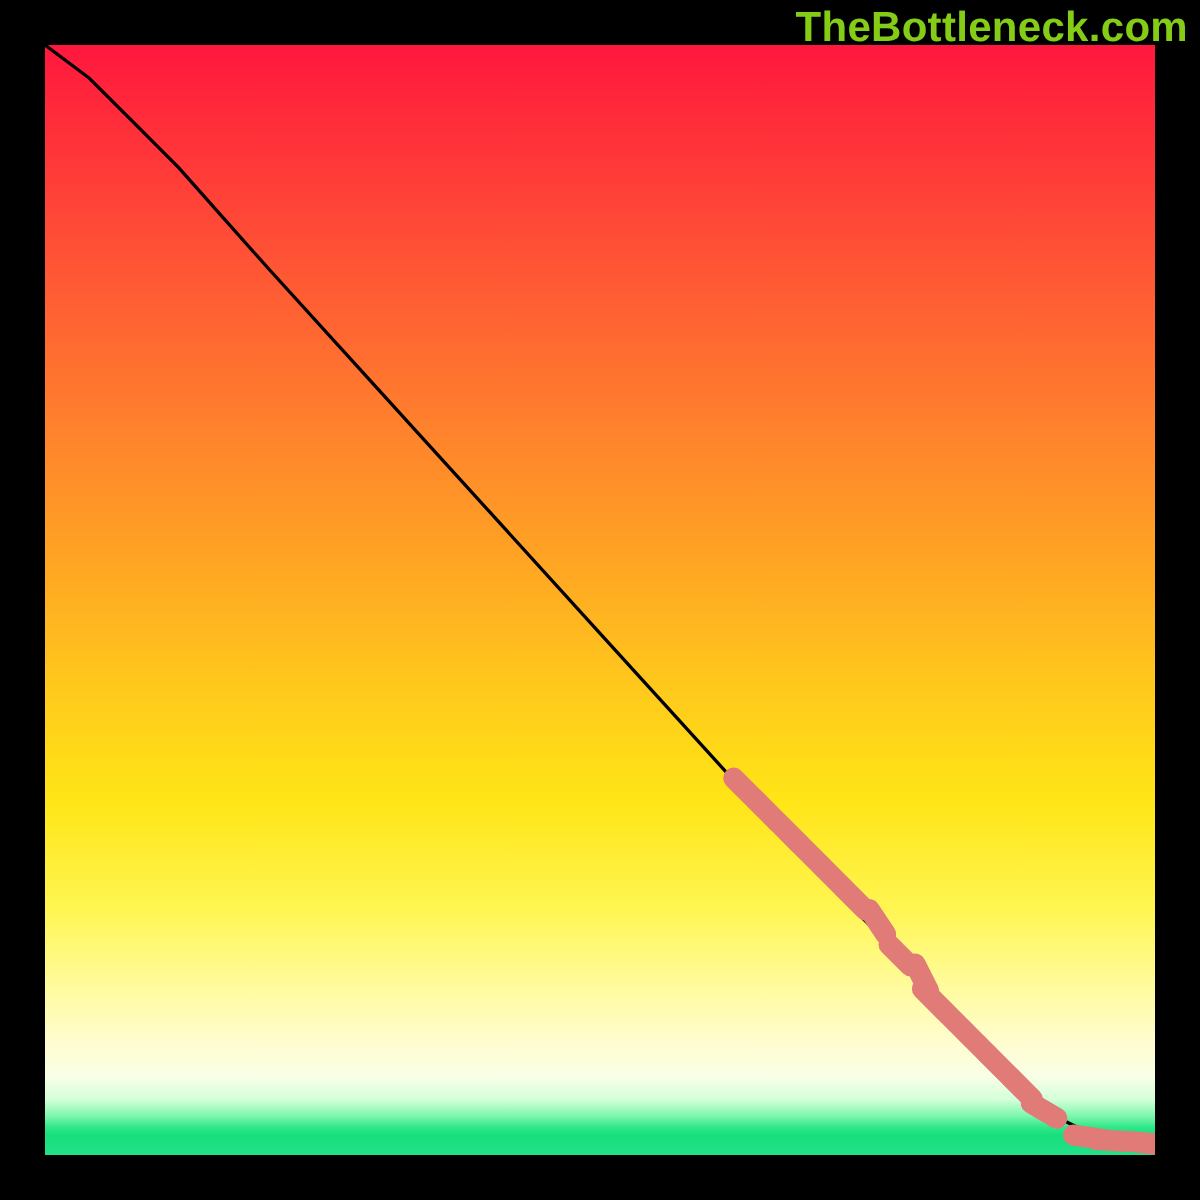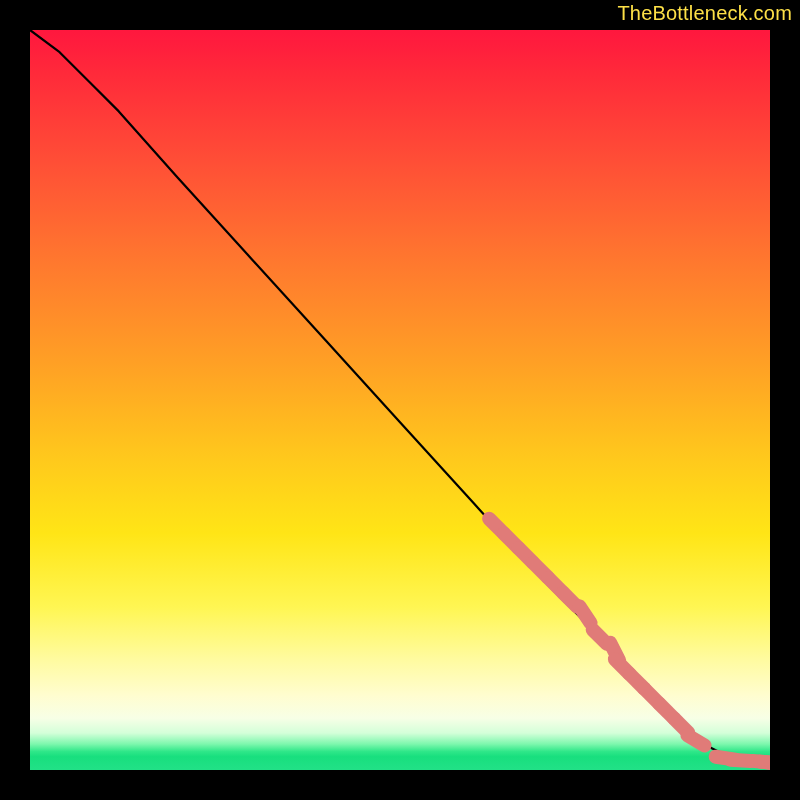--- a/index.html
+++ b/index.html
@@ -14,24 +14,24 @@
   .frame {
     position: relative;
     width: 800px;
     height: 800px;
     background: #000;
   }
   .watermark {
     position: absolute;
     top: 2px;
     right: 8px;
-    color: #fde047;
-    font-size: 20px;
+    color: #84cc16;
+    font-size: 28px;
     letter-spacing: 0.2px;
-    font-weight: 400;
+    font-weight: 700;
     z-index: 5;
   }
   .plot {
     position: absolute;
     left: 30px;
     top: 30px;
     width: 740px;
     height: 740px;
     overflow: hidden;
   }

